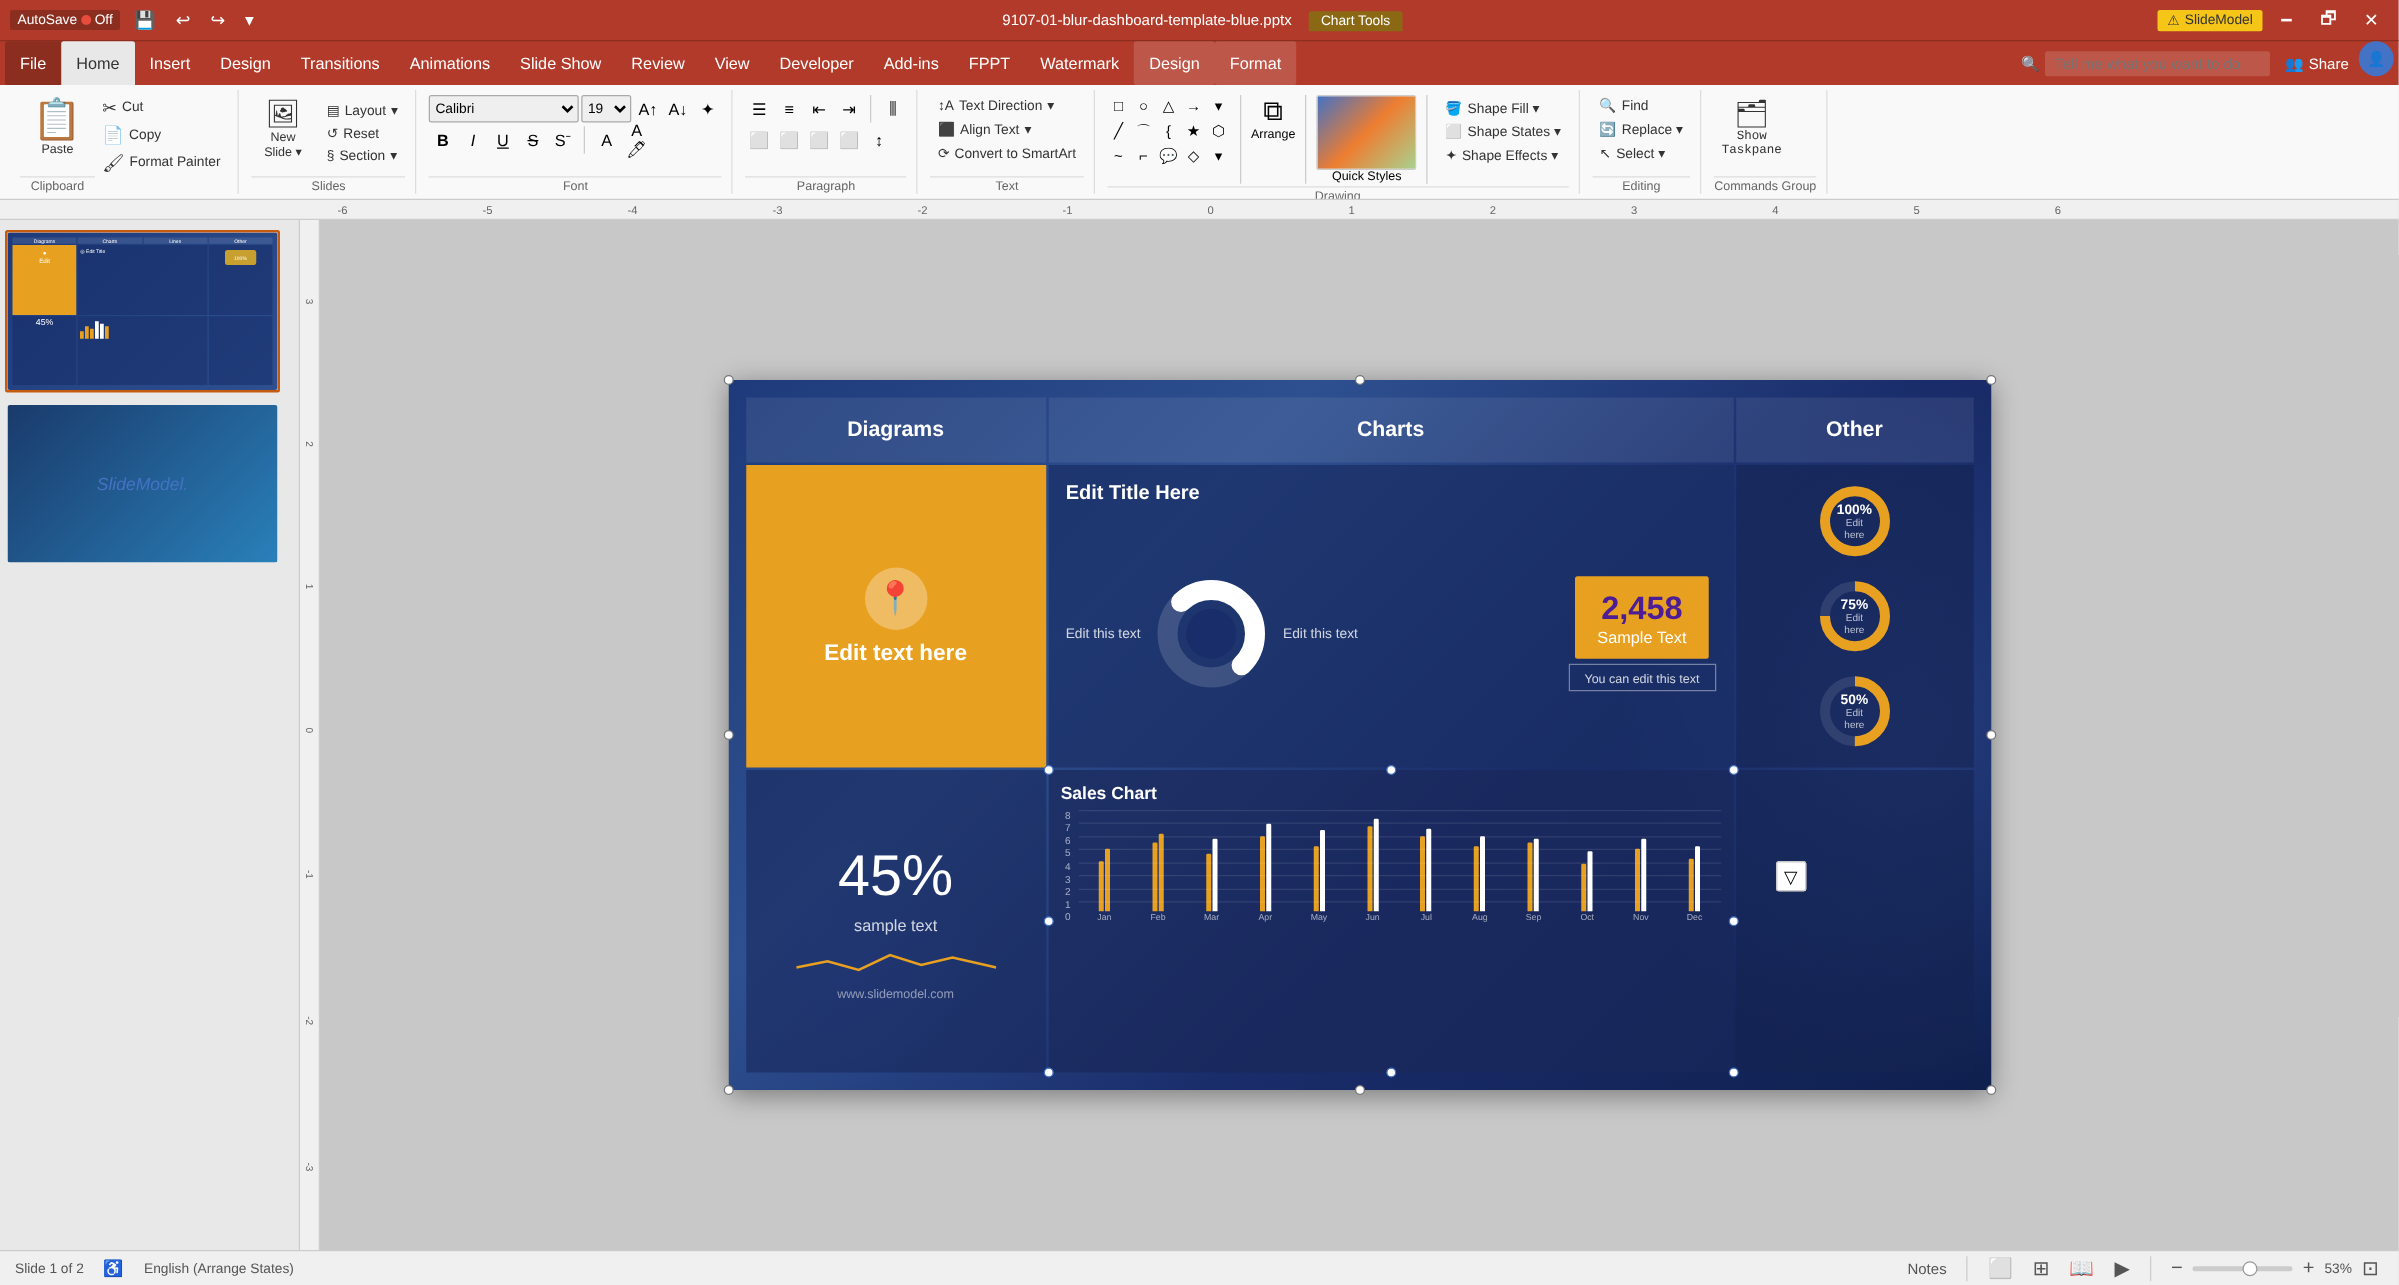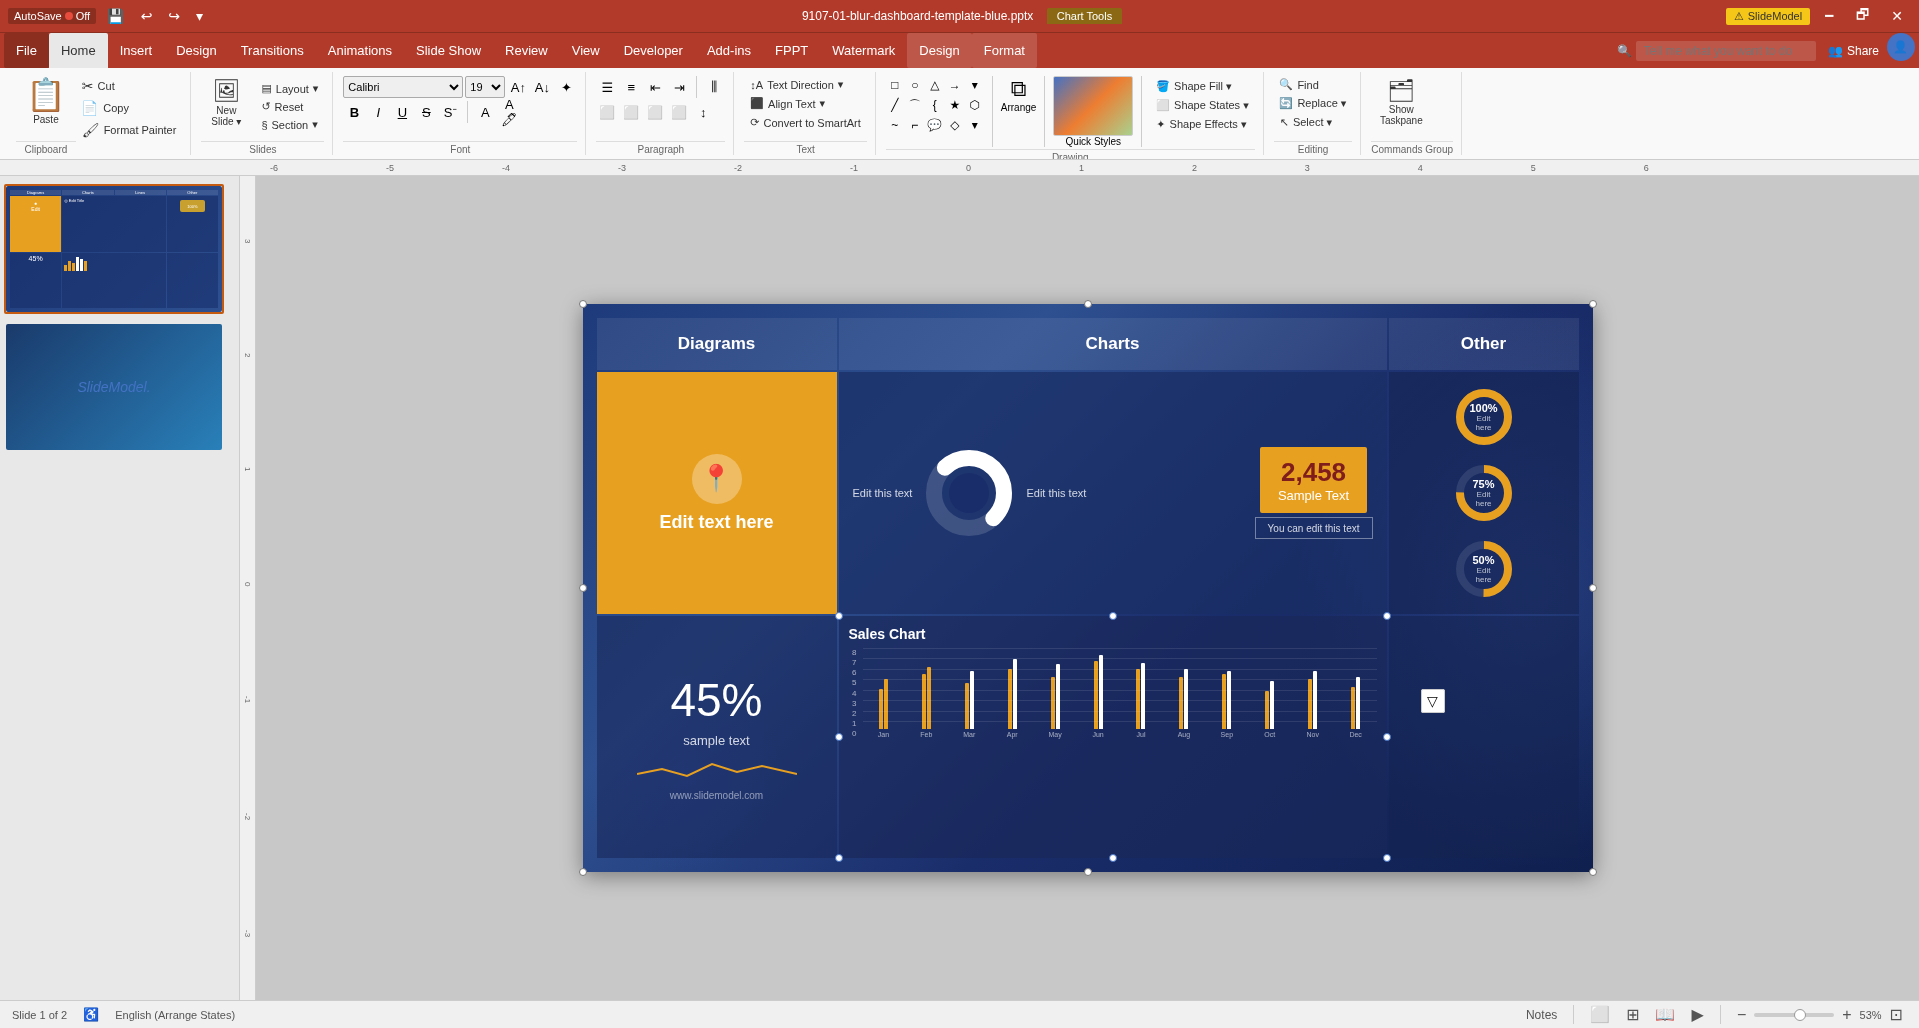--- a/index.html
+++ b/index.html
@@ -330,21 +330,21 @@
         <span>Select ▾</span>
       </button>
     </div>
     <div class="ribbon-group-label">Editing</div>
   </div>
 
   <div class="ribbon-group" style="flex-direction:column;justify-content:space-between;height:100%;">
     <div style="padding-top:4px;">
       <button class="ribbon-btn" style="min-width:60px;">
         <span style="font-size:22px;">🗂</span>
-        <span style="font-size:10px;">Show<br>Taskpane</span>
+        <span style="font-size:10px;font-family:Liberation Mono, monospace;">Show<br>Taskpane</span>
       </button>
     </div>
     <div class="ribbon-group-label">Commands Group</div>
   </div>
 </div>
 
 <div id="ruler-h">
   <div id="ruler-h-inner">
     <span>-6</span>
     <span>-5</span>
@@ -464,39 +464,40 @@
           </div>
 
           <div style="background:#e8a020;display:flex;flex-direction:column;align-items:center;justify-content:center;gap:8px;">
             <div style="width:50px;height:50px;background:rgba(255,255,255,0.3);border-radius:50%;display:flex;align-items:center;justify-content:center;position:relative;">
               <span style="font-size:26px;color:white;">📍</span>
             </div>
             <span style="color:white;font-size:18px;font-weight:bold;text-align:center;">Edit text here</span>
           </div>
 
           <div style="background:rgba(25,45,100,0.7);padding:14px;grid-column:span 2;display:flex;flex-direction:column;">
+            <h3 style="color:white;font-size:16px;font-weight:bold;margin-bottom:10px;">Edit Title Here</h3>
             <div style="display:flex;align-items:center;gap:12px;flex:1;">
               <div style="display:flex;flex-direction:column;align-items:center;">
                 <span style="color:rgba(255,255,255,0.8);font-size:11px;text-align:center;">Edit this text</span>
               </div>
 
               <div style="position:relative;width:90px;height:90px;flex-shrink:0;">
                 <svg width="90" height="90" viewBox="0 0 90 90">
                   <circle cx="45" cy="45" r="35" fill="none" stroke="rgba(255,255,255,0.15)" stroke-width="16"></circle>
                   <circle cx="45" cy="45" r="35" fill="none" stroke="white" stroke-width="16" stroke-dasharray="110 110" stroke-dashoffset="27" stroke-linecap="round" transform="rotate(-90 45 45)"></circle>
                   <circle cx="45" cy="45" r="20" fill="#1a2d6b"></circle>
                 </svg>
               </div>
               <div style="display:flex;flex-direction:column;align-items:center;">
                 <span style="color:rgba(255,255,255,0.8);font-size:11px;text-align:center;">Edit this text</span>
               </div>
 
               <div style="margin-left:auto;display:flex;flex-direction:column;align-items:center;gap:4px;">
                 <div style="background:#e8a020;padding:10px 18px;text-align:center;border-radius:2px;">
-                  <div style="color:#7f1d1d;font-size:26px;font-weight:bold;">2,458</div>
+                  <div style="color:#4c1d95;font-size:26px;font-weight:bold;">2,458</div>
                   <div style="color:white;font-size:13px;">Sample Text</div>
                 </div>
                 <div style="border:1px solid rgba(255,255,255,0.4);padding:3px 12px;text-align:center;">
                   <span style="color:rgba(255,255,255,0.8);font-size:10px;">You can edit this text</span>
                 </div>
               </div>
             </div>
           </div>
 
           <div style="background:rgba(20,35,80,0.6);padding:10px;display:flex;flex-direction:column;gap:6px;align-items:center;justify-content:space-around;">

